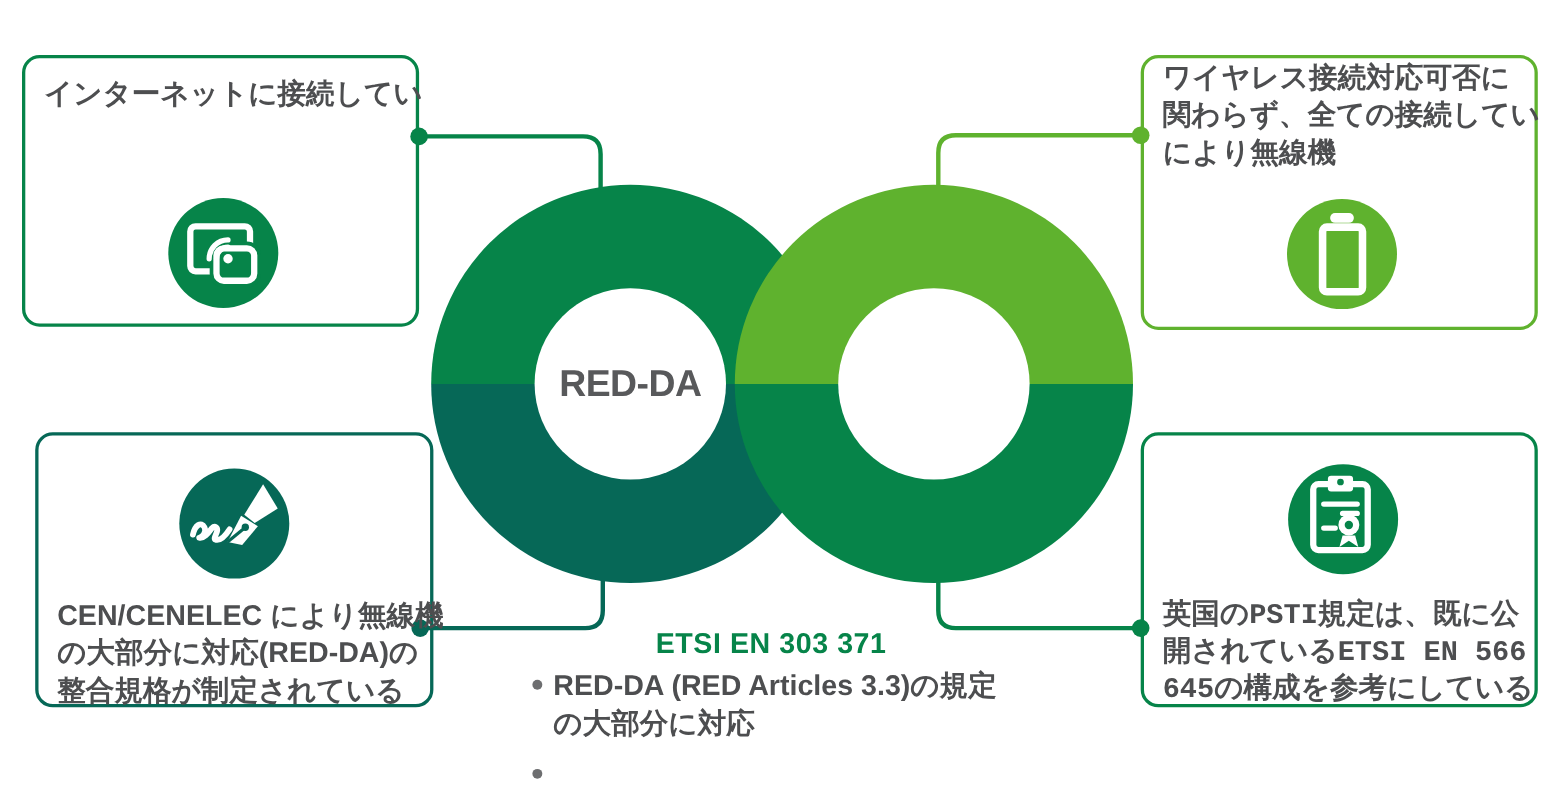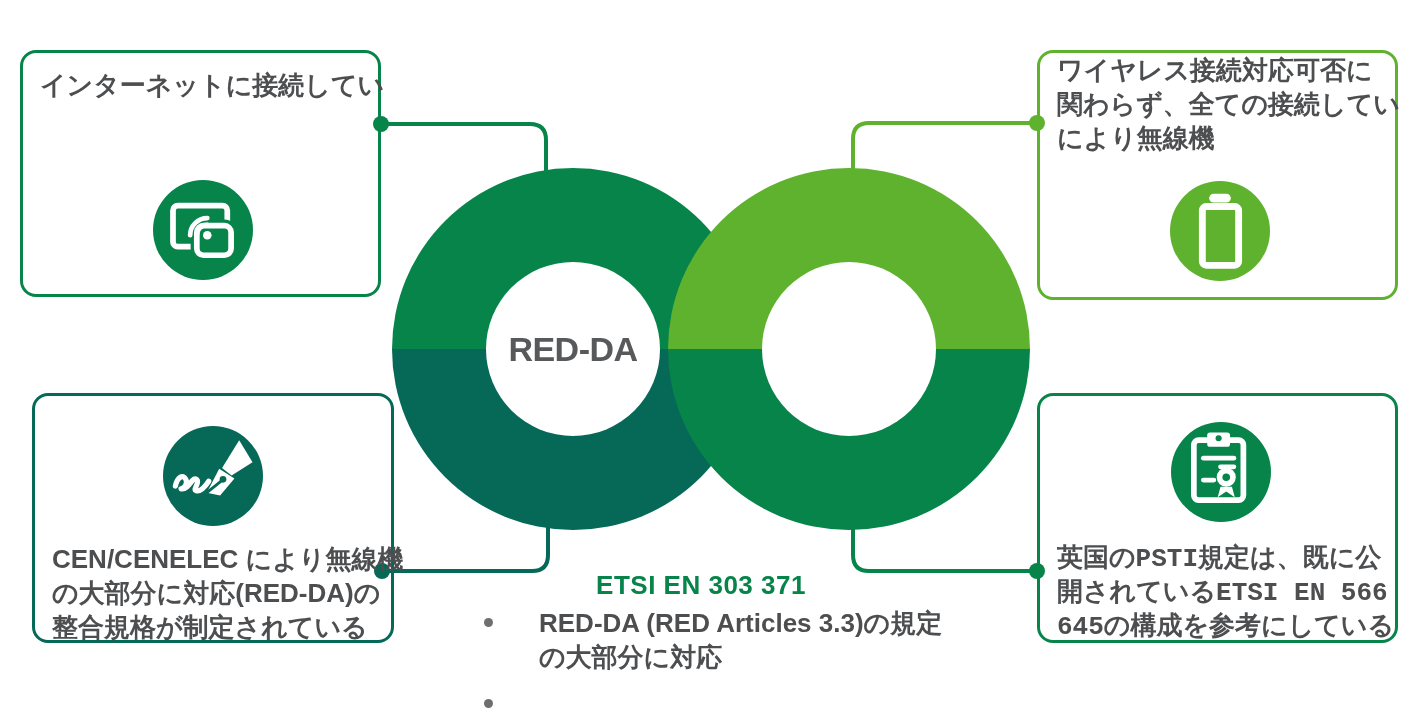--- a/index.html
+++ b/index.html
@@ -40,21 +40,21 @@
   .box-br .icon-circle{left:131px;top:26px;background:var(--mid-green);}
   .icon-circle svg{width:100px;height:100px;color:#ffffff;display:block;}
 
   .venn-label{position:absolute;top:330px;width:180px;text-align:center;font-weight:700;font-size:34px;color:var(--label-gray);z-index:3;letter-spacing:-0.5px;}
   .venn-label-left{left:483px;}
   .venn-label-right{left:759px;}
 
   .footer-heading{position:absolute;left:461px;top:570px;width:480px;text-align:center;
     font-size:26px;font-weight:700;color:var(--mid-green);letter-spacing:0.5px;z-index:2;}
   .footer-bullets{position:absolute;left:484px;top:606px;width:620px;display:flex;flex-direction:column;gap:13px;z-index:2;}
-  .bullet-item{display:flex;align-items:flex-start;gap:36px;}
+  .bullet-item{display:flex;align-items:flex-start;}
   .bullet-dot{flex:0 0 auto;width:9px;height:9px;border-radius:50%;background:#6d6e70;margin:12px 10px 0 0;}
   .bullet-text{font-size:26px;font-weight:700;line-height:34px;color:var(--text-gray);white-space:pre-line;}
 </style>
 </head>
 <body>
 
 <div class="canvas">
 
   <svg class="venn-layer" viewBox="0 0 1420 724" aria-hidden="true">
 

